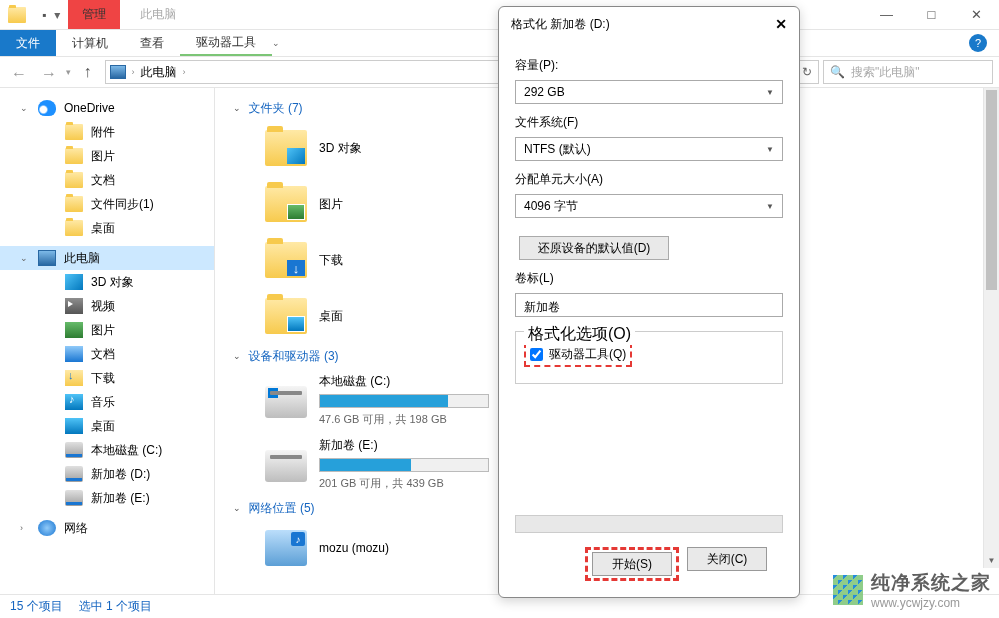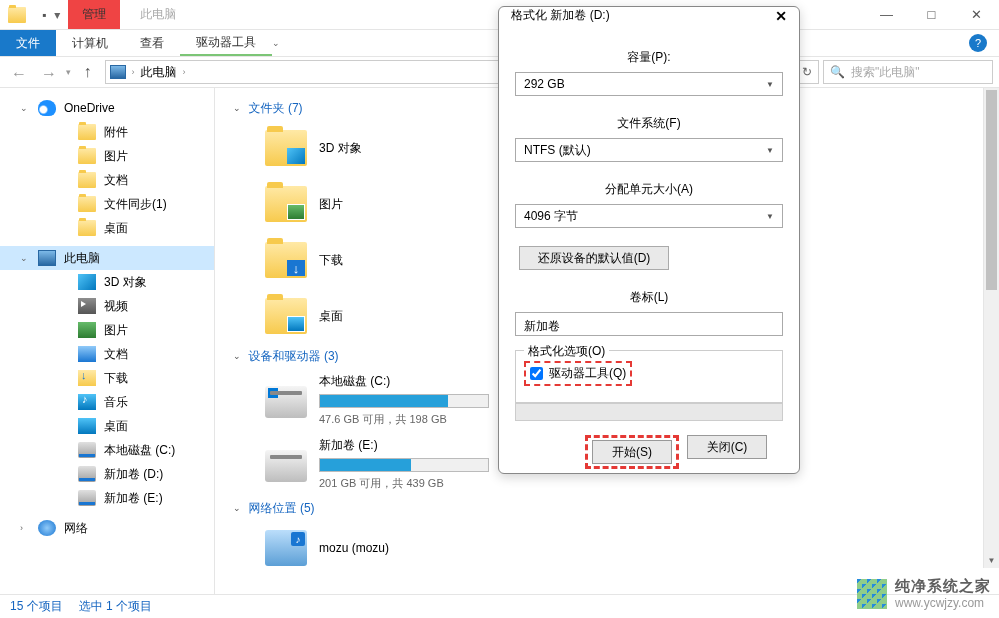--- a/index.html
+++ b/index.html
@@ -30,21 +30,21 @@
 .addr-path { flex: 1; height: 24px; border: 1px solid #ccc; display: flex; align-items: center; padding: 0 4px; gap: 6px; font-size: 12px; }
 .addr-path .pc-icon { width: 16px; height: 14px; background: linear-gradient(#7db9e8,#2968a3); border: 1px solid #2968a3; position: relative; }
 .addr-path .sep { color: #888; font-size: 9px; }
 .search-box { width: 170px; height: 24px; border: 1px solid #ccc; display: flex; align-items: center; padding: 0 6px; font-size: 12px; color: #aaa; gap: 6px; }
 .refresh-btn { width: 24px; height: 24px; border: 1px solid #ccc; display: flex; align-items: center; justify-content: center; color: #666; font-size: 12px;}
 
 
 .main { display: flex; height: calc(618px - 30px - 26px - 32px - 24px); }
 .sidebar { width: 215px; border-right: 1px solid #e5e5e5; overflow: hidden; padding-top: 8px; position: relative; }
 .tree-item { display: flex; align-items: center; height: 24px; padding-left: 20px; font-size: 12px; gap: 8px; }
-.tree-item.indent { padding-left: 60px; }
+.tree-item.indent { padding-left: 40px; margin-left: 7px; }
 .tree-item.selected { background: #cce8ff; }
 .tree-item .chevron { width: 10px; font-size: 9px; color: #666; }
 .tree-item .no-chev { width: 10px; }
 .tree-icon { width: 18px; height: 16px; display: inline-block; }
 .icon-onedrive { background: radial-gradient(circle at 30% 60%, #fff 20%, #1e90ff 30%); border-radius: 50% 50% 40% 40%; }
 .icon-folder { background: linear-gradient(#ffe9a6,#f7ca4d); border-radius: 1px; position: relative; }
 .icon-folder::before { content:""; position:absolute; top:-2px; left:1px; width:7px; height:3px; background:#f7ca4d; border-radius:1px 1px 0 0;}
 .icon-pc { background: linear-gradient(#7db9e8,#2968a3); border:1px solid #2968a3; }
 .icon-3d { background: linear-gradient(135deg,#4fc3f7,#0277bd); }
 .icon-video { background: linear-gradient(#8e8e8e,#555); position:relative;}
@@ -81,44 +81,44 @@
 .drive-bar { width:170px; height:14px; border:1px solid #bbb; background:#f0f0f0; position:relative;}
 .drive-bar .fill { position:absolute; left:0; top:0; bottom:0; background:#26a0da;}
 .drive-stats { font-size:11px; color:#666;}
 .net-pc { width:42px; height:36px; background: linear-gradient(#bbdefb,#5c9fd6); border-radius:3px; position:relative;}
 .net-pc::after{content:"♪";position:absolute;right:2px;top:2px;width:14px;height:14px;background:#1976d2;color:#fff;font-size:10px;display:flex;align-items:center;justify-content:center;border-radius:2px;}
 
 
 .statusbar { height:24px; border-top:1px solid #e5e5e5; display:flex; align-items:center; padding:0 10px; font-size:12px; color:#1565c0; gap:16px;}
 
 
-.dialog-backdrop { position:absolute; left:498px; top:6px; width:302px; height:468px; }
+.dialog-backdrop { position:absolute; left:498px; top:6px; width:302px; height:592px; }
 .dialog { width:100%; height:100%; background:#fff; border:1px solid #888; border-radius:6px; display:flex; flex-direction:column; box-shadow: 0 3px 12px rgba(0,0,0,0.18);}
 .dialog-title { height:34px; display:flex; align-items:center; padding:0 12px; font-size:12px;}
 .dialog-title .close { margin-left:auto; font-size:14px; font-weight:bold; cursor:pointer;}
 .dialog-body { flex:1; padding: 6px 16px 0 16px; font-size:12px; display:flex; flex-direction:column;}
-.field-label { margin-top:19px; margin-bottom:6px;text-align:center;}
+.field-label { margin-top:10px; margin-bottom:6px;}
 .field-select { height:24px; border:1px solid #aaa; display:flex; align-items:center; padding:0 8px; justify-content:space-between; background:#fff;}
 .field-select .dd { color:#555; font-size:8px;}
 .btn-restore { margin-top:18px; width:150px; height:24px; border:1px solid #aaa; background:#e9e9e9; display:flex; align-items:center; justify-content:center; align-self:flex-start; margin-left:4px;}
 .field-input { height:24px; border:1px solid #aaa; padding:0 8px; display:flex; align-items:flex-end;}
 .fieldset { border:1px solid #ccc; margin-top:14px; padding:10px 8px 16px 8px; position:relative;}
-.fieldset-legend { position:absolute; top:-8px; left:8px; background:#fff; padding:0 4px; font-size:12px;}
+.fieldset-legend { position:absolute; top:-8px; left:8px; background:#fff; padding:0 4px; font-size:16px;}
 .checkbox-row { display:flex; align-items:center; gap:6px;}
 .checkbox-row input[type=checkbox]{ width:13px; height:13px;}
 .highlight-box { border:2px dashed #e53935; padding:2px 4px; display:inline-flex;}
 .highlight-box.thick { border-width:3px;}
 .progress-bar { height:18px; background:#e8e8e8; border:1px solid #ccc; margin-top:auto; margin-bottom:6px;}
 .dialog-buttons { display:flex; justify-content:flex-end; gap:8px; padding: 8px 16px 16px 0;}
 .dlg-btn { width:80px; height:24px; border:1px solid #999; background:#e9e9e9; display:flex; align-items:center; justify-content:center; font-size:12px;}
 
 
 .watermark { position:absolute; right:8px; bottom:8px; display:flex; align-items:center; gap:8px; opacity:0.85;}
 .wm-logo { width:30px; height:30px; background: linear-gradient(135deg,#0078d7 25%,transparent 25%) 0 0/10px 10px, linear-gradient(135deg,#0078d7 25%,transparent 25%) 5px 5px/10px 10px, #7cc576;}
-.wm-text { font-size:15px; font-weight:bold; color:#444; letter-spacing:1px;}
+.wm-text { font-size:19px; font-weight:bold; color:#444; letter-spacing:1px;}
 .wm-sub { font-size:12px; color:#888;}
 
 .content-scrollbar { position: absolute; right: 0; top: 88px; width: 16px; height: 480px; background: #f0f0f0; border-left:1px solid #e5e5e5;}
 .scroll-thumb { position:absolute; left:2px; right:2px; top:2px; height:200px; background:#c1c1c1;}
 .scroll-arrow { position:absolute; left:0; right:0; height:16px; display:flex;align-items:center;justify-content:center;font-size:8px;color:#666;}
 .scroll-arrow.up{top:0;} .scroll-arrow.dn{bottom:0;}
 </style>
 </head>
 <body>
 

